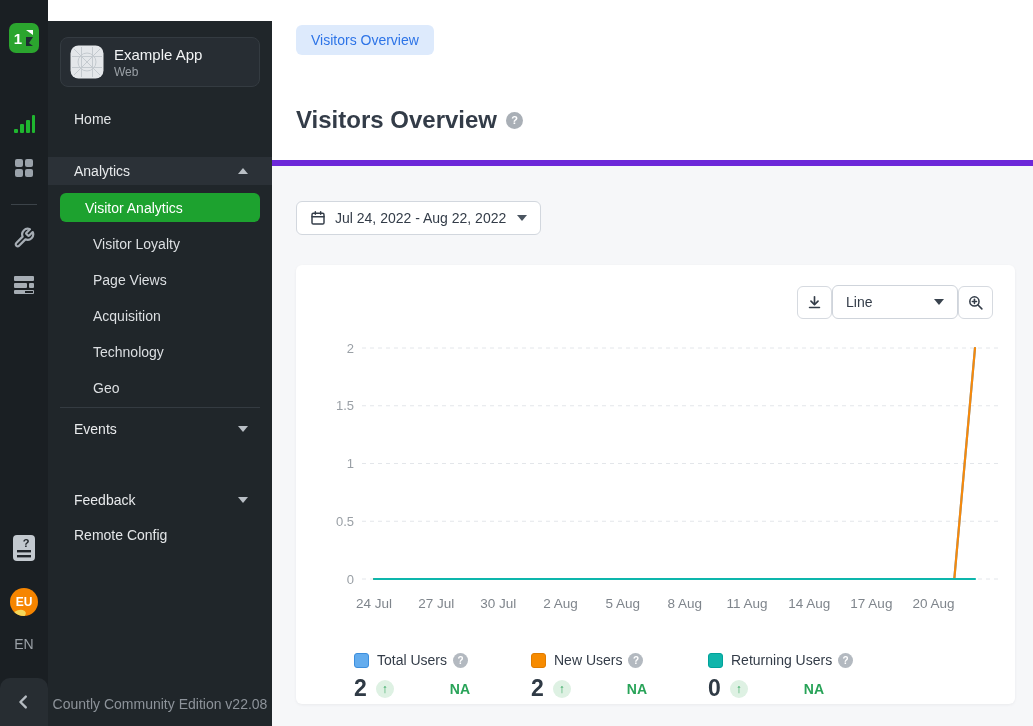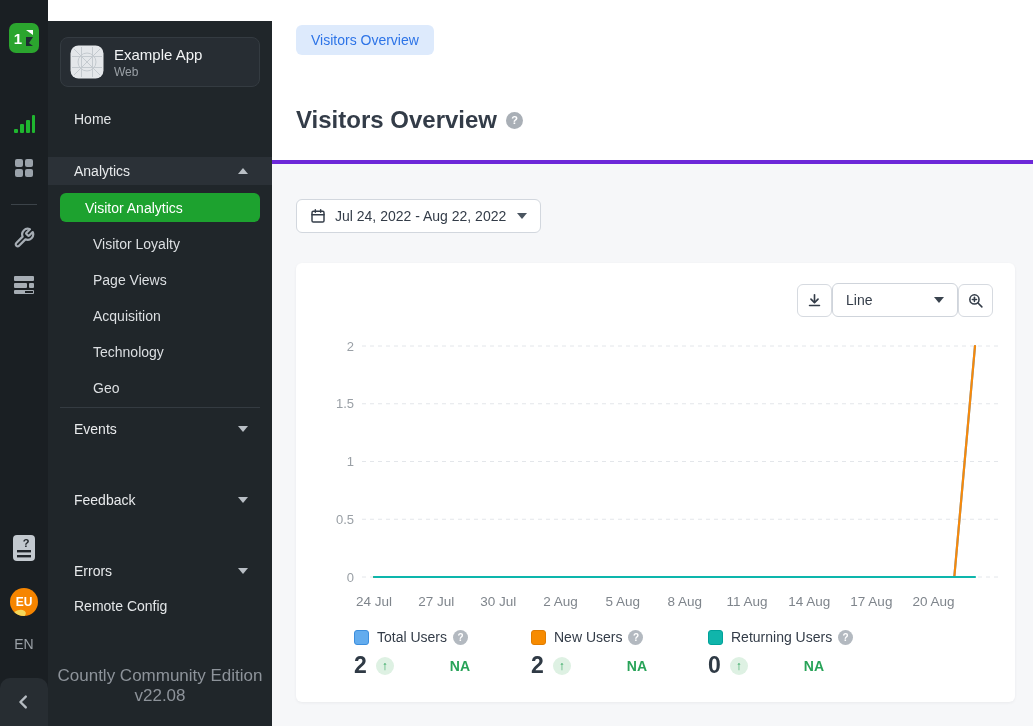--- a/index.html
+++ b/index.html
@@ -52,40 +52,40 @@
   .active-pill { margin:8px 12px 0; height:29px; background:#1da22f;
     border-radius:6px; display:flex; align-items:center; padding-left:25px;
     font-size:14px; color:#fff; cursor:pointer; }
   .sub-item { margin-top:8px; height:28px; display:flex; align-items:center;
     padding-left:45px; font-size:14px; color:#dcdfe2; cursor:pointer; }
   .side-divider { margin:5px 12px 0; height:1px; background:#343b41; }
   .sec-events { margin-top:7px; }
   .sec-feedback { margin-top:43px; }
   .sec-errors { margin-top:43px; }
   .si-remote { margin-top:7px; }
-  .side-footer { position:absolute; bottom:20px; width:100%; text-align:center;
-    font-size:17px; color:#8d939a; }
+  .side-footer { position:absolute; bottom:14px; width:100%; text-align:center;
+    font-size:14px; color:#8d939a; }
   .caret-down { width:0; height:0; border-left:5px solid transparent;
     border-right:5px solid transparent; border-top:6px solid #b9bfc5; }
   .caret-up { width:0; height:0; border-left:5px solid transparent;
     border-right:5px solid transparent; border-bottom:6px solid #b9bfc5; }
 
   
   .main { flex:1; display:flex; flex-direction:column; background:#fff; }
   .main-header { height:160px; position:relative; background:#fff; }
   .tab-pill { position:absolute; left:24px; top:25px; height:30px;
     background:#ddeafc; color:#2d74e7; font-size:14px; border-radius:6px;
     display:inline-flex; align-items:center; padding:0 15px; cursor:pointer; }
   .title-row { position:absolute; left:24px; top:106px; display:flex;
     align-items:center; }
   .page-title { font-size:24px; font-weight:bold; color:#333c48; }
   .help-dot { width:17px; height:17px; border-radius:50%; background:#a9afb6;
     color:#fff; font-size:11px; font-weight:bold; display:inline-flex;
     align-items:center; justify-content:center; margin-left:9px; cursor:pointer; }
-  .main-body { flex:1; background:#f6f7f9; border-top:4px solid #6d28d9;
+  .main-body { flex:1; background:#f6f7f9; border-top:6px solid #6d28d9;
     padding:35px 18px 0 24px; }
   .date-btn { height:34px; background:#fff; border:1px solid #d2d7de;
     border-radius:6px; display:inline-flex; align-items:center; padding:0 13px;
     font-size:14px; color:#333c48; cursor:pointer; }
   .date-btn .cal { margin-right:9px; display:flex; }
   .date-btn .caret-down { margin-left:11px; border-top-color:#4a5560; }
 
   .card { margin-top:30px; height:439px; background:#fff; border-radius:6px;
     box-shadow:0 1px 3px rgba(30,40,50,.06); position:relative; }
   .card-toolbar { position:absolute; top:20px; right:22px; display:flex;
@@ -95,21 +95,21 @@
     cursor:pointer; }
   .chart-select { width:126px; height:34px; background:#fff;
     border:1px solid #cfd4db; border-radius:6px; display:flex; align-items:center;
     justify-content:space-between; padding:0 13px; font-size:14px; color:#333c48;
     cursor:pointer; }
   .chart-select .caret-down { border-top-color:#39434e; }
   .chart-wrap { position:absolute; left:0; top:70px; width:719px; height:300px; }
 
   .legend-row { position:absolute; left:58px; top:366px; display:flex; }
   .legend-item { width:177px; cursor:pointer; }
-  .legend-line1 { display:flex; align-items:center; }
+  .legend-line1 { display:flex; align-items:center;margin-top:21px; }
   .legend-swatch { width:15px; height:15px; border-radius:3px; }
   .legend-label { margin-left:8px; font-size:14px; color:#333c48; }
   .legend-help { width:15px; height:15px; border-radius:50%; background:#b3b9c0;
     color:#fff; font-size:10px; font-weight:bold; display:inline-flex;
     align-items:center; justify-content:center; margin-left:6px; }
   .legend-line2 { margin-top:7px; display:flex; align-items:center; }
   .legend-value { font-size:23px; font-weight:600; color:#2f3a45; }
   .trend-circle { width:18px; height:18px; border-radius:50%; background:#def1e3;
     color:#28a358; font-size:12px; font-weight:bold; display:inline-flex;
     align-items:center; justify-content:center; margin-left:9px; }
@@ -215,24 +215,20 @@
     <div class="sub-item">Geo</div>
 
     <div class="side-divider"></div>
 
     <div class="section-row sec-events">
       <span>Events</span>
       <span class="caret-down"></span>
     </div>
     <div class="section-row sec-feedback">
       <span>Feedback</span>
-      <span class="caret-down"></span>
-    </div>
-    <div class="section-row sec-errors">
-      <span>Errors</span>
       <span class="caret-down"></span>
     </div>
     <div class="side-item si-remote">Remote Config</div>
 
     <div class="side-footer">Countly Community Edition v22.08</div>
   </div>
 
   <div class="main">
     <div class="main-header">
       <div class="tab-pill">Visitors Overview</div>

